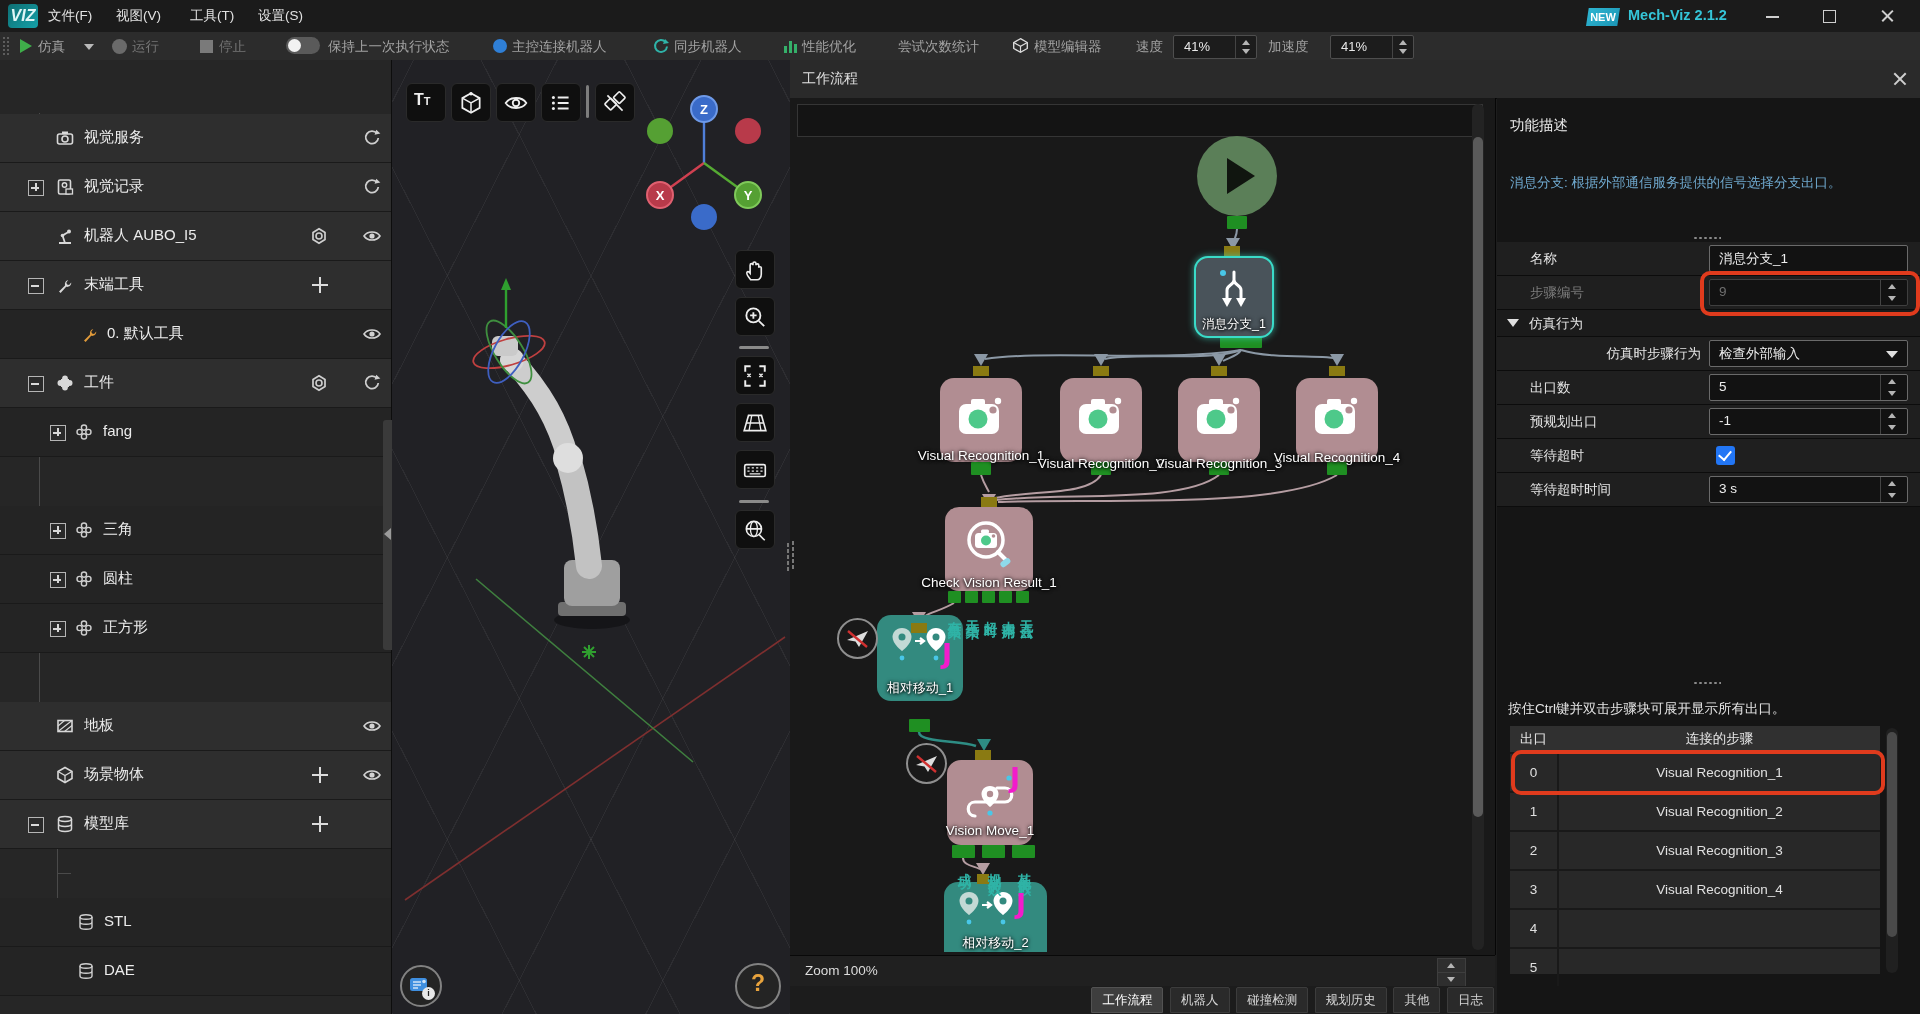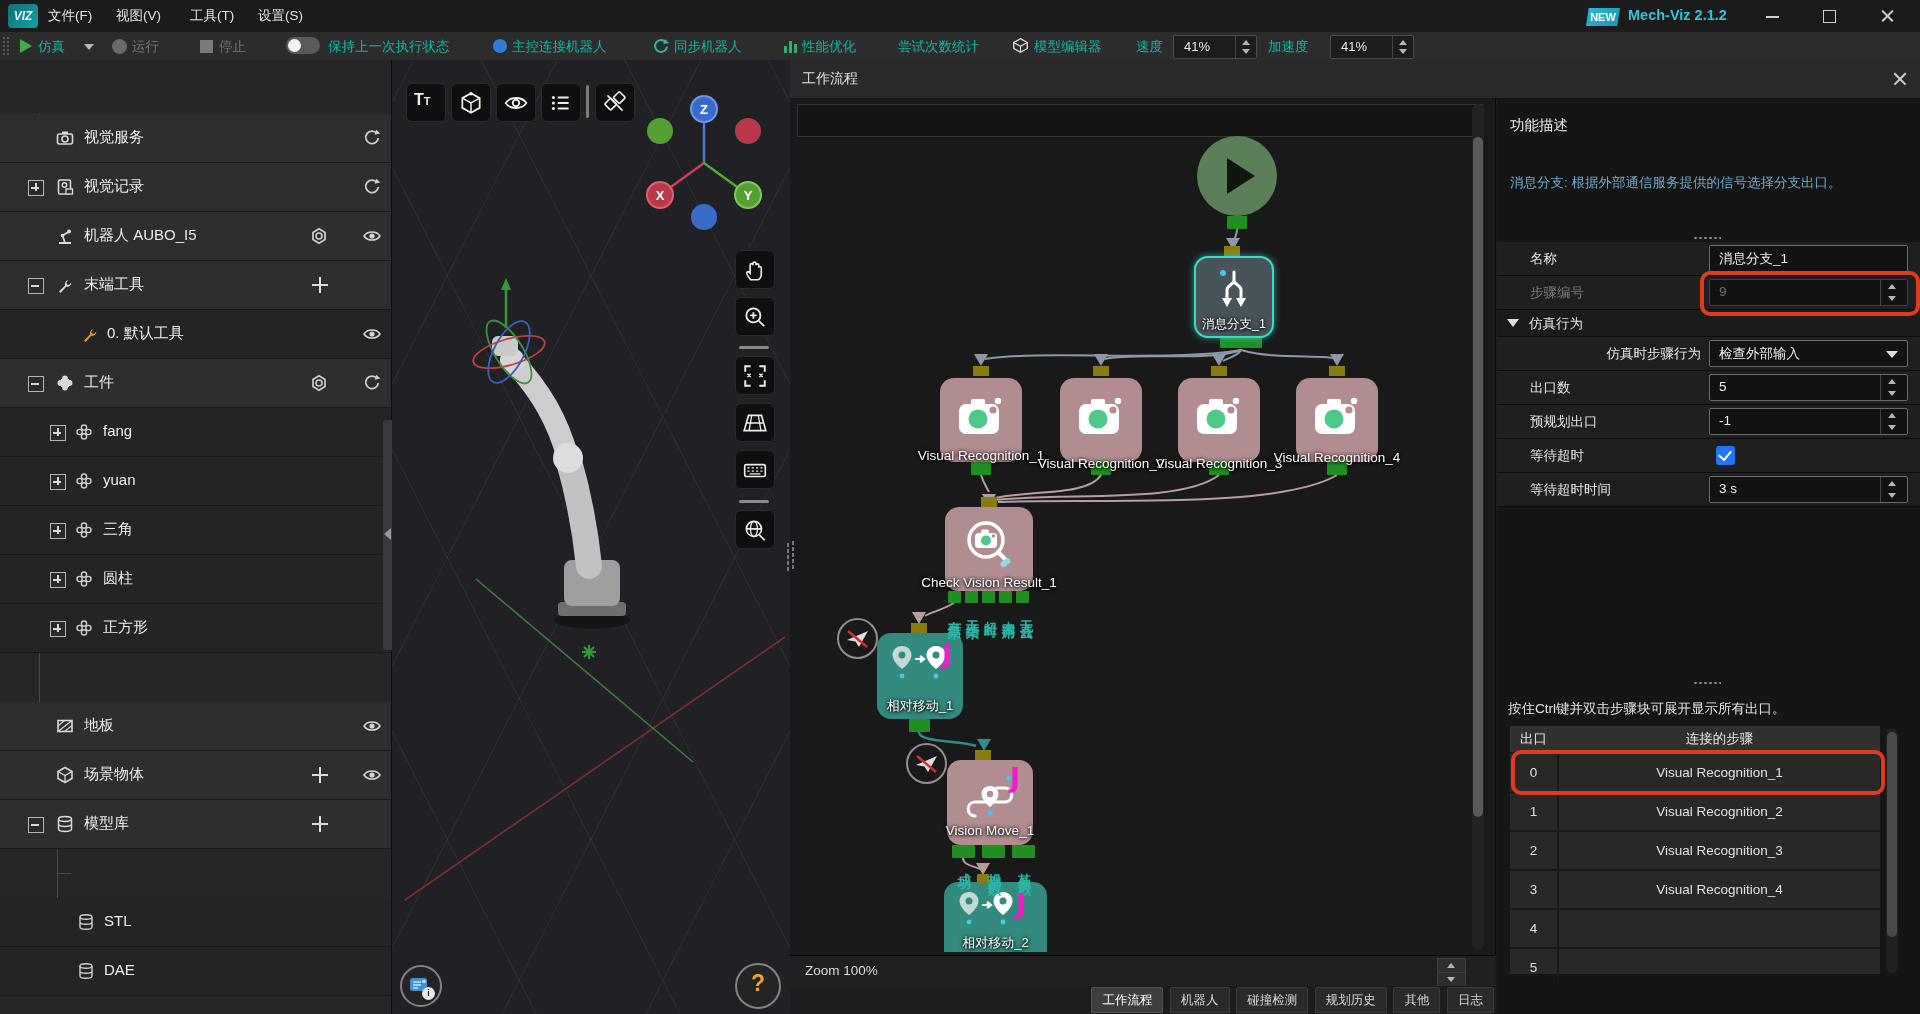--- a/index.html
+++ b/index.html
@@ -1,28 +1,28 @@
 <!DOCTYPE html>
 <html><head>
 <meta charset="utf-8">
 <style>
   html,body{margin:0;padding:0;background:#101010;font-family:"Liberation Sans","DejaVu Sans",sans-serif;}
   #app{position:relative;width:1920px;height:1014px;background:#1d1d1d;overflow:hidden;color:#e8e8e8;font-size:13px;}
   .abs{position:absolute;}
   
   #titlebar{left:0;top:0;width:1920px;height:32px;background:#1b1b1b;border-bottom:1px solid #111;}
   .menu-item{top:7px;color:#e2e2e2;font-size:13.5px;cursor:default;}
-  #logo{left:8px;top:4px;width:30px;height:24px;background:linear-gradient(135deg,#0e6f74,#15a0a8);border-radius:4px;color:#dff6f7;font-weight:bold;font-style:italic;font-size:12px;text-align:center;line-height:24px;}
+  #logo{left:8px;top:4px;width:30px;height:24px;background:linear-gradient(135deg,#0e6f74,#15a0a8);border-radius:4px;color:#dff6f7;font-weight:bold;font-style:italic;font-size:16px;text-align:center;line-height:24px;}
   #new-badge{left:1586px;top:8px;width:34px;height:18px;background:linear-gradient(135deg,#2fb7d3,#1b94b4);color:#fff;font-size:11px;font-weight:bold;text-align:center;line-height:18px;clip-path:polygon(8% 0,100% 0,92% 100%,0 100%);}
   #app-title{left:1628px;top:7px;color:#35c5d8;font-weight:bold;font-size:14.5px;}
   .winbtn{top:6px;width:30px;height:20px;}
   .winbtn .bar{position:absolute;background:#cfcfcf;}
   
   #toolbar{left:0;top:32px;width:1920px;height:28px;background:#2c2c2c;border-bottom:1px solid #161616;}
-  .tb-text{top:6px;font-size:13.5px;color:#14b8a6;white-space:nowrap;}
+  .tb-text{top:6px;font-size:13.5px;color:#a3a3a3;white-space:nowrap;}
   .tb-text.disabled{color:#767676;}
   .grip{left:2px;top:4px;width:9px;height:20px;background-image:radial-gradient(#5d5d5d 1px,transparent 1.3px);background-size:4px 4px;}
   .tri-right{width:0;height:0;border-top:7px solid transparent;border-bottom:7px solid transparent;border-left:12px solid #3fae4a;}
   .caret-down{width:0;height:0;border-left:5px solid transparent;border-right:5px solid transparent;border-top:6px solid #b9b9b9;}
   .toggle{width:34px;height:17px;border-radius:9px;background:#5a5a5a;}
   .toggle .knob{position:absolute;left:2px;top:2px;width:13px;height:13px;border-radius:50%;background:#f2f2f2;}
   .spinbox{height:22px;background:#1c1c1c;border:1px solid #4e4e4e;border-radius:2px;}
   .spinbox .val{position:absolute;left:10px;top:3px;font-size:13px;color:#e8e8e8;}
   .spin-arrows{position:absolute;right:0;top:0;width:20px;height:100%;border-left:1px solid #444;}
   .sa-up,.sa-dn{position:absolute;left:6px;width:0;height:0;border-left:4px solid transparent;border-right:4px solid transparent;}
@@ -280,33 +280,20 @@
           <span class="v"></span>
         </span>
       <svg class="icon20" style="left:74px" viewBox="0 0 20 20">
         <circle cx="10" cy="5.6" r="2.6" fill="none" stroke="#cfcfcf" stroke-width="1.4"></circle>
           <circle cx="10" cy="14.4" r="2.6" fill="none" stroke="#cfcfcf" stroke-width="1.4"></circle>
           <circle cx="5.6" cy="10" r="2.6" fill="none" stroke="#cfcfcf" stroke-width="1.4"></circle>
           <circle cx="14.4" cy="10" r="2.6" fill="none" stroke="#cfcfcf" stroke-width="1.4"></circle>
       </svg>
       <span class="lbl" style="left:103px">fang</span>
     </div>
-    <div class="srow child" style="top:397px">
-      <span class="expand" style="left:50px">
-          <span class="h"></span>
-          <span class="v"></span>
-        </span>
-      <svg class="icon20" style="left:74px" viewBox="0 0 20 20">
-        <circle cx="10" cy="5.6" r="2.6" fill="none" stroke="#cfcfcf" stroke-width="1.4"></circle>
-          <circle cx="10" cy="14.4" r="2.6" fill="none" stroke="#cfcfcf" stroke-width="1.4"></circle>
-          <circle cx="5.6" cy="10" r="2.6" fill="none" stroke="#cfcfcf" stroke-width="1.4"></circle>
-          <circle cx="14.4" cy="10" r="2.6" fill="none" stroke="#cfcfcf" stroke-width="1.4"></circle>
-      </svg>
-      <span class="lbl" style="left:103px">yuan</span>
-    </div>
     <div class="srow child" style="top:446px">
       <span class="expand" style="left:50px">
           <span class="h"></span>
           <span class="v"></span>
         </span>
       <svg class="icon20" style="left:74px" viewBox="0 0 20 20">
         <circle cx="10" cy="5.6" r="2.6" fill="none" stroke="#cfcfcf" stroke-width="1.4"></circle>
           <circle cx="10" cy="14.4" r="2.6" fill="none" stroke="#cfcfcf" stroke-width="1.4"></circle>
           <circle cx="5.6" cy="10" r="2.6" fill="none" stroke="#cfcfcf" stroke-width="1.4"></circle>
           <circle cx="14.4" cy="10" r="2.6" fill="none" stroke="#cfcfcf" stroke-width="1.4"></circle>
@@ -673,21 +660,21 @@
     <div class="vcol" style="left:228px;top:512px;">无点云</div>
 
     <div class="noflyd" style="left:47px;top:520px;">
       <svg style="position:absolute;left:5px;top:6px;" width="27" height="25" viewBox="0 0 27 25">
         <path d="M3 14 L24 5 L15 21 L11.5 15.5 Z" fill="#ddd"></path>
         <line x1="4" y1="5" x2="23" y2="21" stroke="#d03030" stroke-width="2.4"></line>
       </svg>
     </div>
 
     <div class="port olive" style="left:121px;top:525px;width:16px;height:10px;"></div>
-    <div class="node teal" style="left:87px;top:535px;width:86px;height:86px;">
+    <div class="node teal" style="left:87px;top:517px;width:86px;height:86px;">
       <svg style="position:absolute;left:11px;top:9px;" width="64" height="52" viewBox="0 0 64 52">
         <path d="M14 4 c-6 0-9.5 4.5-9.5 9 c0 7 9.5 14 9.5 14 s9.5-7 9.5-14 c0-4.5-3.5-9-9.5-9 z" fill="#c3d9d5"></path>
         <circle cx="14" cy="13" r="3.5" fill="#338a7f"></circle>
         <path d="M48 4 c-6 0-9.5 4.5-9.5 9 c0 7 9.5 14 9.5 14 s9.5-7 9.5-14 c0-4.5-3.5-9-9.5-9 z" fill="#fff"></path>
         <circle cx="48" cy="13" r="3.5" fill="#338a7f"></circle>
         <path d="M27 17 h8 m-3 -3 l4 3 -4 3" stroke="#fff" stroke-width="2.2" fill="none"></path>
         <circle cx="14" cy="34" r="2.4" fill="#49c7e8"></circle>
           <circle cx="48" cy="34" r="2.4" fill="#49c7e8"></circle>
       </svg>
       <div class="node-label" style="left:0;right:0;bottom:4px;font-size:13px;">相对移动_1</div>

